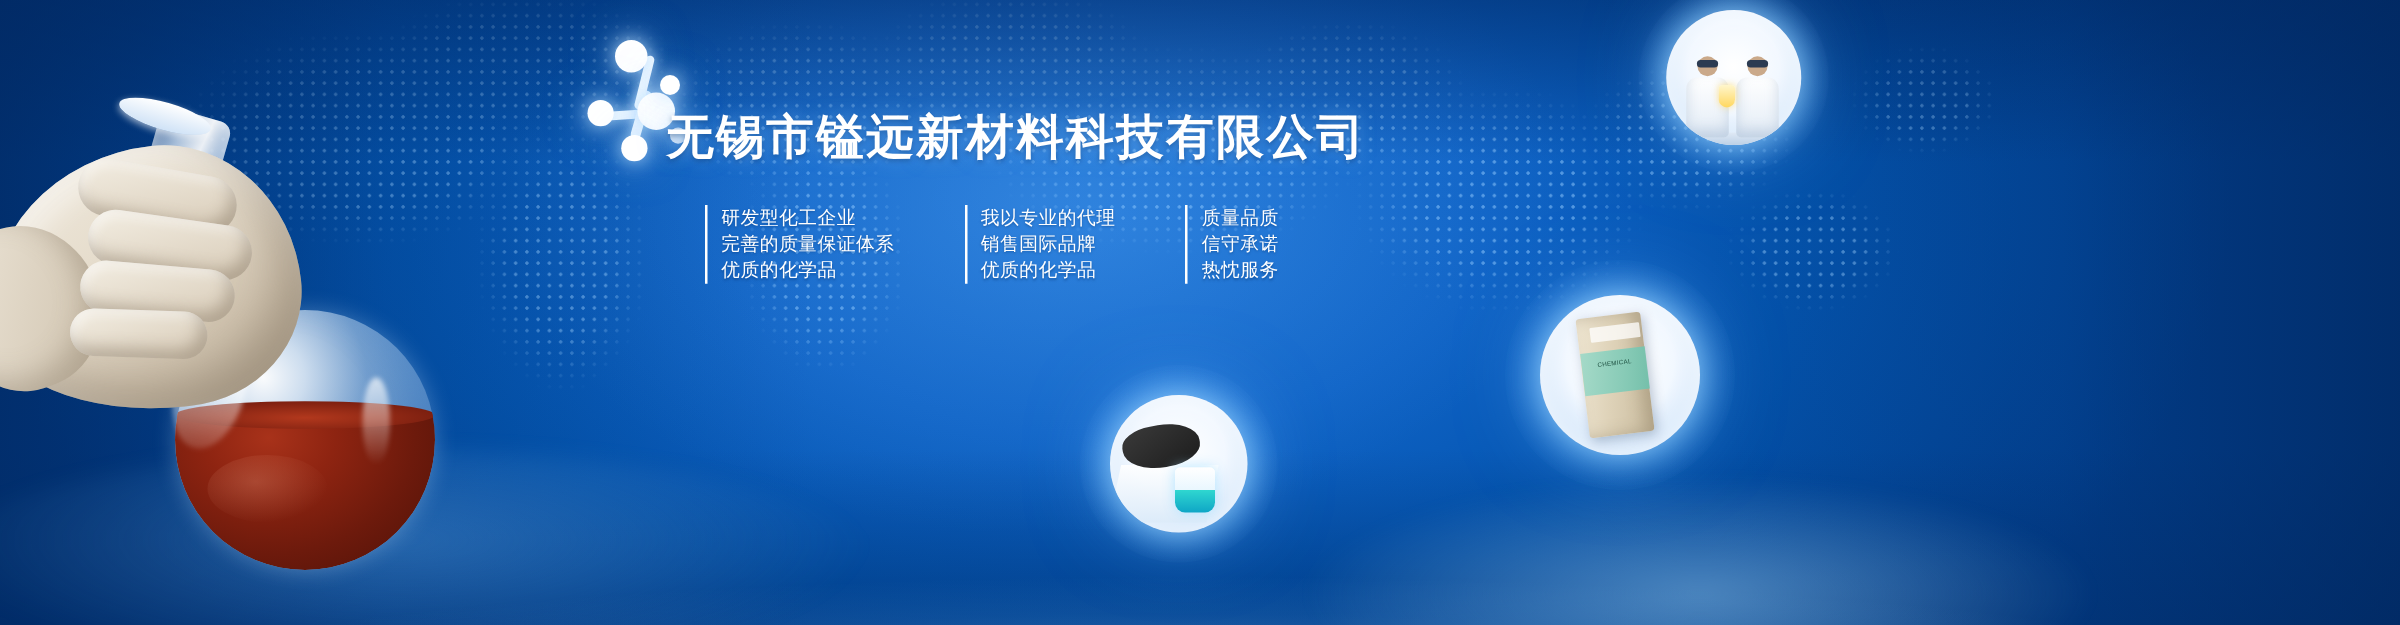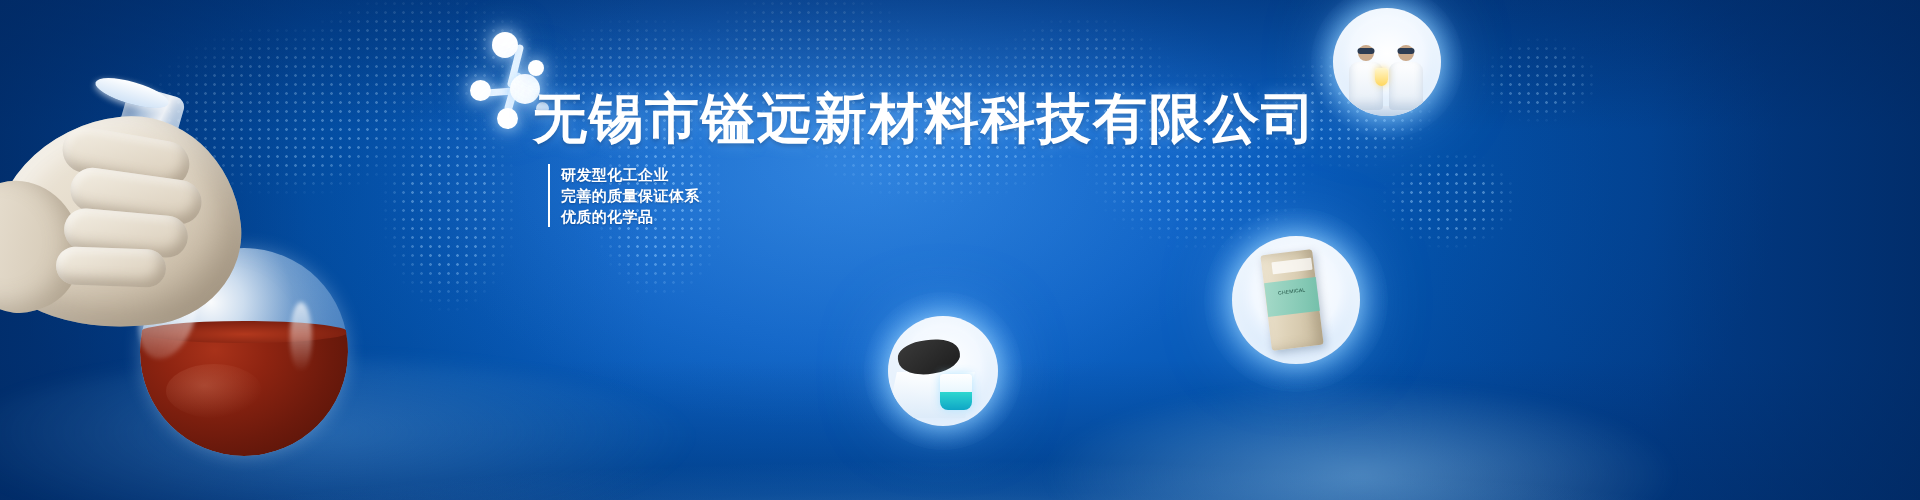--- a/index.html
+++ b/index.html
@@ -159,29 +159,29 @@
   
   .molecule{position:absolute;left:452px;top:24px;width:110px;height:108px;}
   .mol-node{position:absolute;border-radius:50%;background:#ffffff;
             box-shadow:0 0 16px rgba(190,225,255,.95),0 0 34px rgba(150,205,255,.55);}
   .mol-bond{position:absolute;background:#ffffff;border-radius:4px;
             box-shadow:0 0 10px rgba(190,225,255,.8);}
 
   
   .headline{
     position:absolute;left:533px;top:91px;
-    font-size:54px;font-weight:bold;color:#ffffff;
+    font-size:38px;font-weight:bold;color:#ffffff;
     letter-spacing:2px;line-height:1;white-space:nowrap;
     text-shadow:0 0 14px rgba(120,190,255,.55), 0 2px 4px rgba(0,40,90,.45);
   }
 
   
   .features{
-    position:absolute;left:548px;top:164px;
-    display:flex;gap:0;align-items:flex-start;font-weight:bold;
+    position:absolute;left:564px;top:164px;
+    display:flex;gap:0;align-items:flex-start;
   }
   .feature-col{
     border-left:2px solid #ffffff;
     padding:0 0 0 11px;
     margin-right:56px;
   }
   .feature-col:last-child{margin-right:0;}
   .feature-line{
     color:#ffffff;font-size:15px;line-height:21px;
     letter-spacing:.4px;white-space:nowrap;
@@ -319,21 +319,31 @@
   <div class="headline">无锡市镒远新材料科技有限公司</div>
 
   <div class="features">
 
     <div class="feature-col">
       <div class="feature-line">研发型化工企业</div>
       <div class="feature-line">完善的质量保证体系</div>
       <div class="feature-line">优质的化学品</div>
     </div>
 
-
+    <div class="feature-col">
+      <div class="feature-line">我以专业的代理</div>
+      <div class="feature-line">销售国际品牌</div>
+      <div class="feature-line">优质的化学品</div>
+    </div>
+
+    <div class="feature-col">
+      <div class="feature-line">质量品质</div>
+      <div class="feature-line">信守承诺</div>
+      <div class="feature-line">热忱服务</div>
+    </div>
 
   </div>
 
   <div class="bubble-halo" id="bub1-halo"></div>
   <div class="bubble" id="bub1">
     <div class="tech-bench"></div>
     <div class="tech" id="tech-a">
       <div class="head"></div>
       <div class="goggles"></div>
       <div class="coat"></div>

